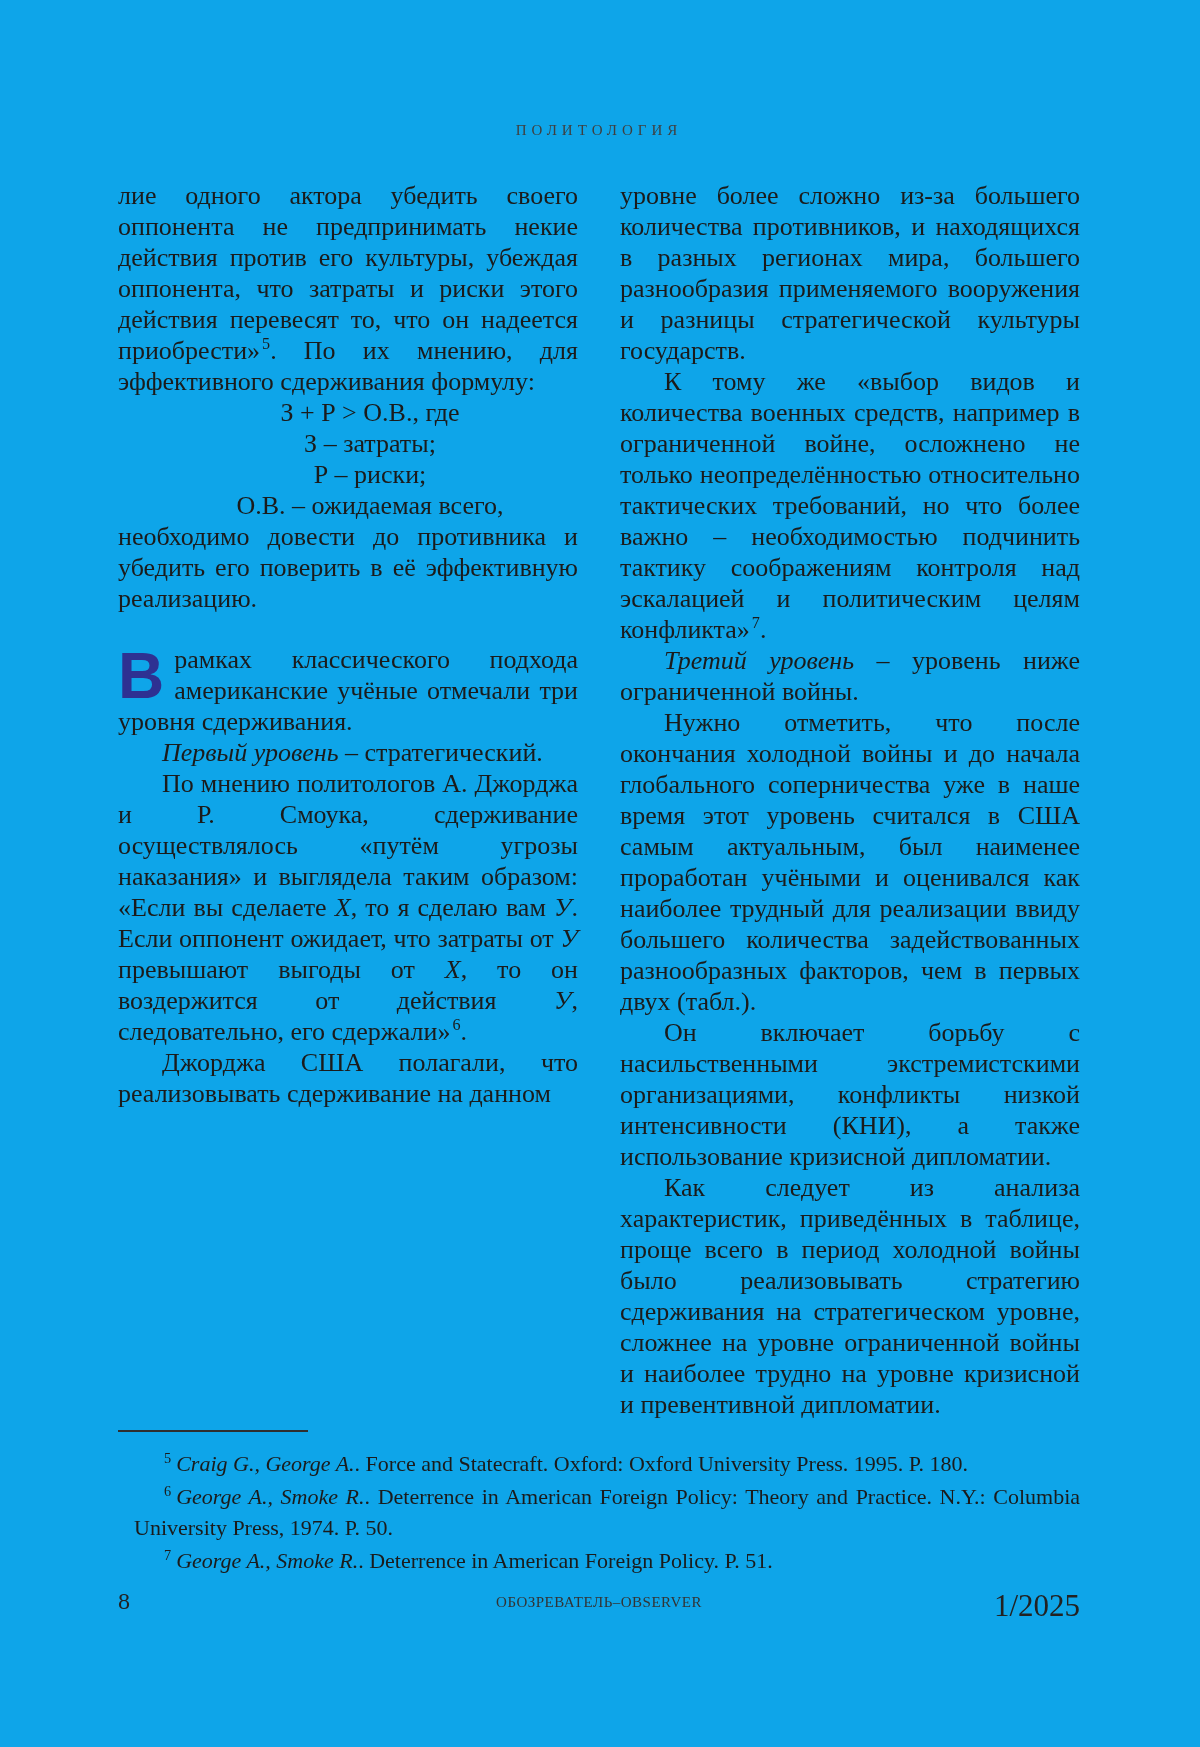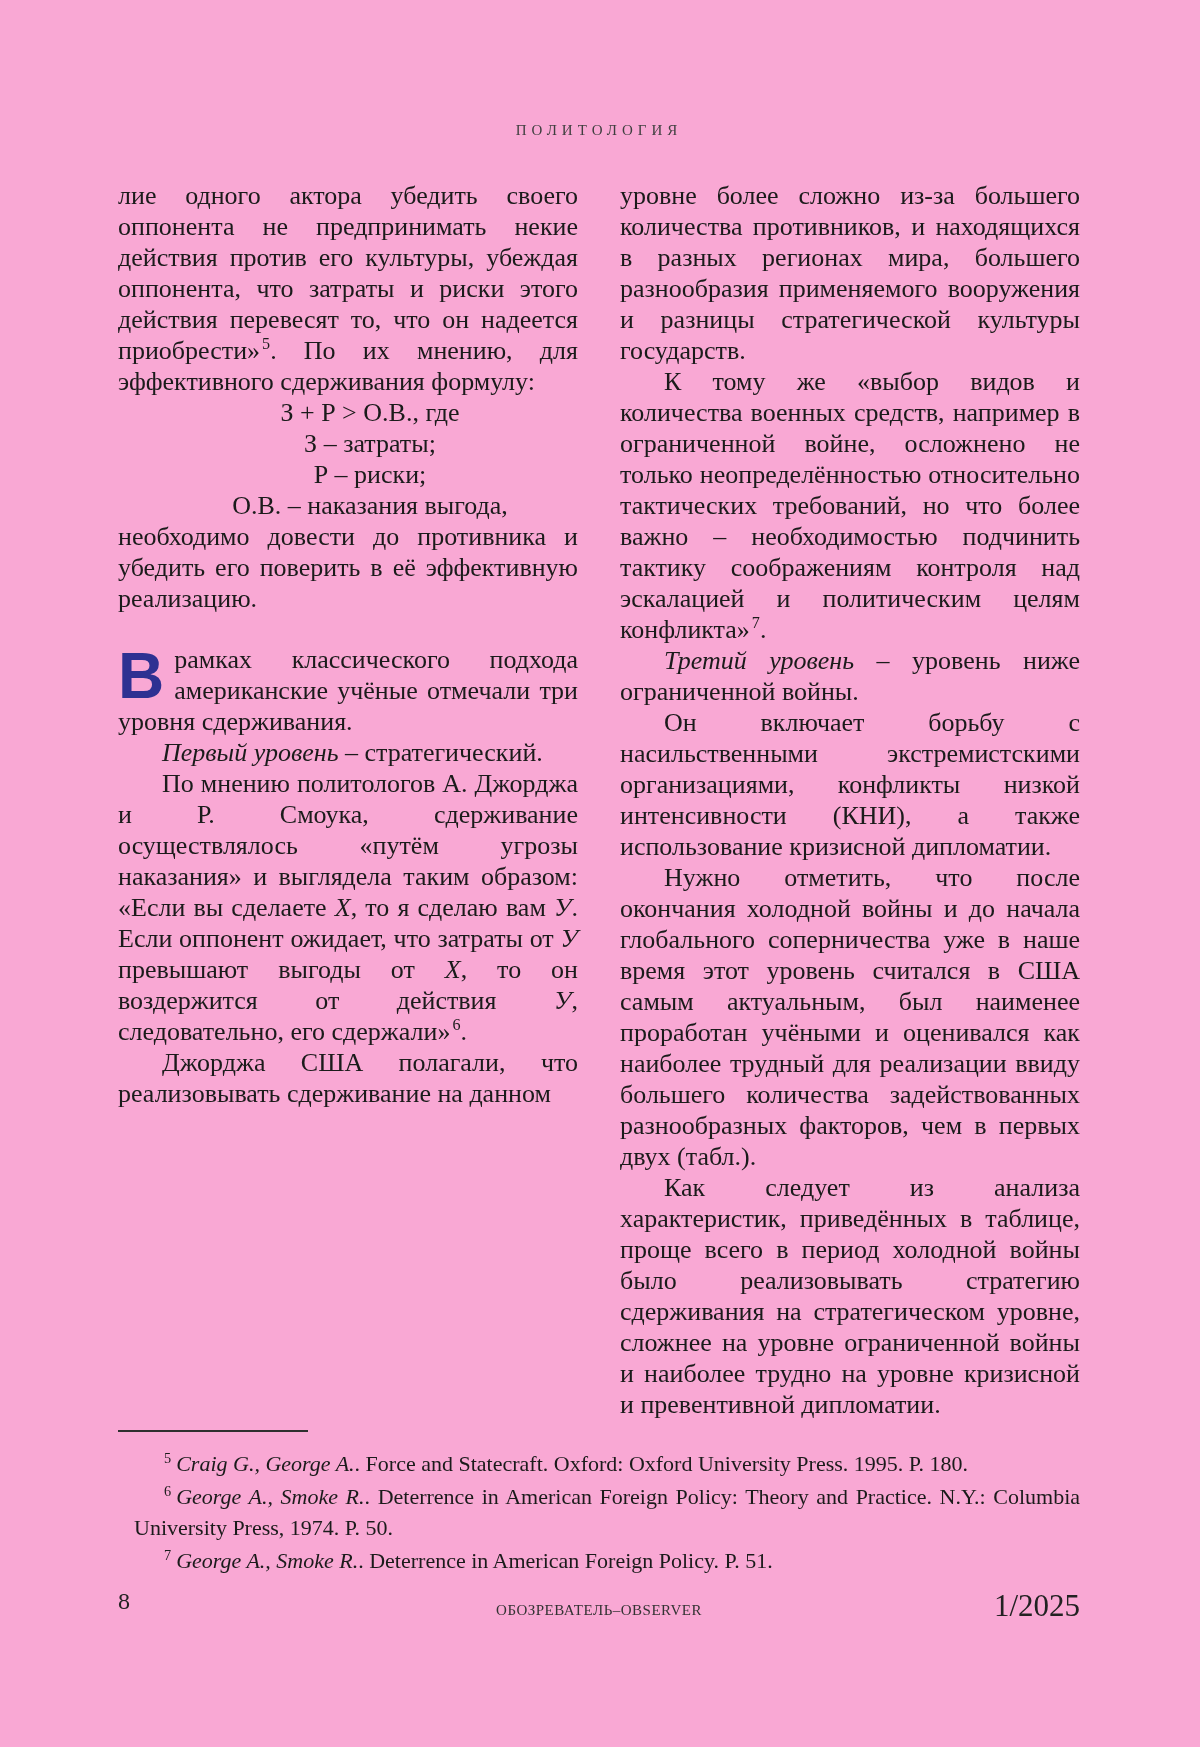--- a/index.html
+++ b/index.html
@@ -4,21 +4,21 @@
 <style>
   html,body{margin:0;padding:0;}
   body{
     width:1200px;height:1747px;
     background:#ffffff;
     font-family:"Liberation Serif","DejaVu Serif",serif;
     color:#1b1b1b;
     position:relative;
     overflow:hidden;
   }
-  .page{position:absolute;inset:0;background:#f9a8d4;}
+  .page{position:absolute;inset:0;background:#0ea5e9;}
   .running-head{
     position:absolute;top:122px;left:118px;width:962px;
     text-align:center;
     font-size:15px;letter-spacing:5px;
     color:#3f3f3f;
   }
   .content{
     position:absolute;top:180px;left:118px;width:962px;
     display:flex;gap:42px;
   }
@@ -54,21 +54,21 @@
   .fn sup{font-size:0.65em;vertical-align:super;line-height:0;margin-right:5px;}
   .fn i{font-style:italic;}
   .page-footer{
     position:absolute;top:1588px;left:118px;width:962px;height:30px;
   }
   .pagenum{
     position:absolute;left:0;top:0;
     font-size:24px;color:#222;
   }
   .journal{
-    position:absolute;left:50%;top:14px;transform:translateX(-50%);
+    position:absolute;left:50%;top:6px;transform:translateX(-50%);
     font-size:15px;letter-spacing:0.5px;color:#333;white-space:nowrap;
   }
   .issue{
     position:absolute;right:0;top:0;
     font-size:31px;color:#222;
   }
 </style>
 </head>
 <body>
 
@@ -77,21 +77,21 @@
   <div class="running-head">ПОЛИТОЛОГИЯ</div>
 
   <div class="content">
 
     <div class="col">
       <p class="noindent"><span>лие одного актора убедить своего оппонента не предпринимать некие действия против его культуры, убеждая оппонента, что затраты и риски этого действия перевесят то, что он надеется приобрести»</span><sup class="fnref">5</sup><span>. По их мнению, для эффективного сдерживания формулу:</span></p>
 
       <div class="formula-line">З + Р &gt; О.В., где</div>
       <div class="formula-line">З – затраты;</div>
       <div class="formula-line">Р – риски;</div>
-      <div class="formula-line">О.В. – наказания выгода,</div>
+      <div class="formula-line">О.В. – ожидаемая всего,</div>
 
       <p class="noindent">необходимо довести до противника и убедить его поверить в её эффективную реализацию.</p>
 
       <p class="dropcap-para noindent"><span class="dropcap">В</span><span>рамках классического подхода американские учёные отмечали три уровня сдерживания.</span></p>
 
       <p class="indent"><i class="lead-italic">Первый уровень</i><span> – стратегический.</span></p>
 
       <p class="indent"><span>По мнению политологов А. Джорджа и Р. Смоука, сдерживание осуществлялось «путём угрозы наказания» и выглядела таким образом: «Если вы сделаете </span><i>X</i><span>, то я сделаю вам </span><i>У</i><span>. Если оппонент ожидает, что затраты от </span><i>У</i><span> превышают выгоды от </span><i>X</i><span>, то он воздержится от действия </span><i>У</i><span>, следовательно, его сдержали»</span><sup class="fnref">6</sup><span>.</span></p>
 
 
@@ -99,22 +99,22 @@
       <p class="indent">Джорджа США полагали, что реализовывать сдерживание на данном</p>
     </div>
 
     <div class="col">
       <p class="noindent">уровне более сложно из-за большего количества противников, и находящихся в разных регионах мира, большего разнообразия применяемого вооружения и разницы стратегической культуры государств.</p>
 
       <p class="indent"><span>К тому же «выбор видов и количества военных средств, например в ограниченной войне, осложнено не только неопределённостью относительно тактических требований, но что более важно – необходимостью подчинить тактику соображениям контроля над эскалацией и политическим целям конфликта»</span><sup class="fnref">7</sup><span>.</span></p>
 
       <p class="indent"><i class="lead-italic">Третий уровень</i><span> – уровень ниже ограниченной войны.</span></p>
 
+      <p class="indent">Нужно отметить, что после окончания холодной войны и до начала глобального соперничества уже в наше время этот уровень считался в США самым актуальным, был наименее проработан учёными и оценивался как наиболее трудный для реализации ввиду большего количества задействованных разнообразных факторов, чем в первых двух (табл.).</p>
       <p class="indent">Он включает борьбу с насильственными экстремистскими организациями, конфликты низкой интенсивности (КНИ), а также использование кризисной дипломатии.</p>
-      <p class="indent">Нужно отметить, что после окончания холодной войны и до начала глобального соперничества уже в наше время этот уровень считался в США самым актуальным, был наименее проработан учёными и оценивался как наиболее трудный для реализации ввиду большего количества задействованных разнообразных факторов, чем в первых двух (табл.).</p>
       <p class="indent">Как следует из анализа характеристик, приведённых в таблице, проще всего в период холодной войны было реализовывать стратегию сдерживания на стратегическом уровне, сложнее на уровне ограниченной войны и наиболее трудно на уровне кризисной и превентивной дипломатии.</p>
     </div>
 
   </div>
 
   <div class="footnotes">
     <div class="fn-rule"></div>
 
     <p class="fn"><sup>5</sup><i>Craig G., George A.</i><span>. Force and Statecraft. Oxford: Oxford University Press. 1995. P. 180.</span></p>
 

